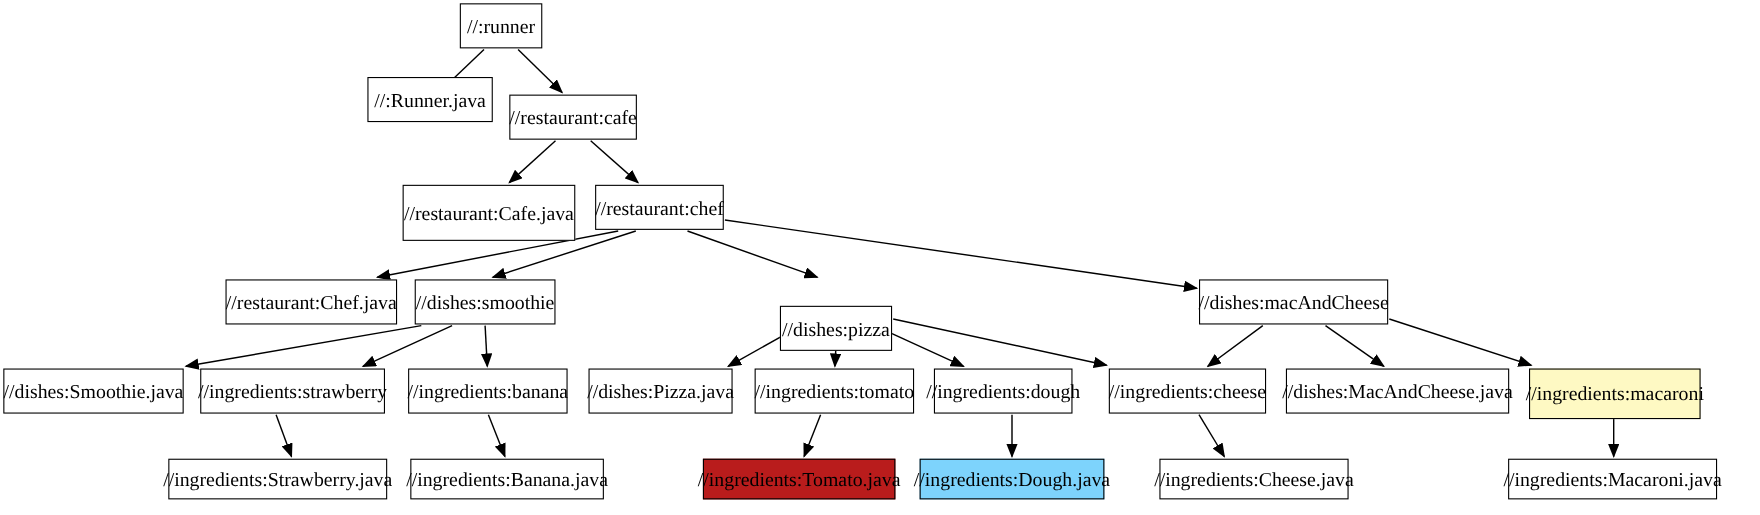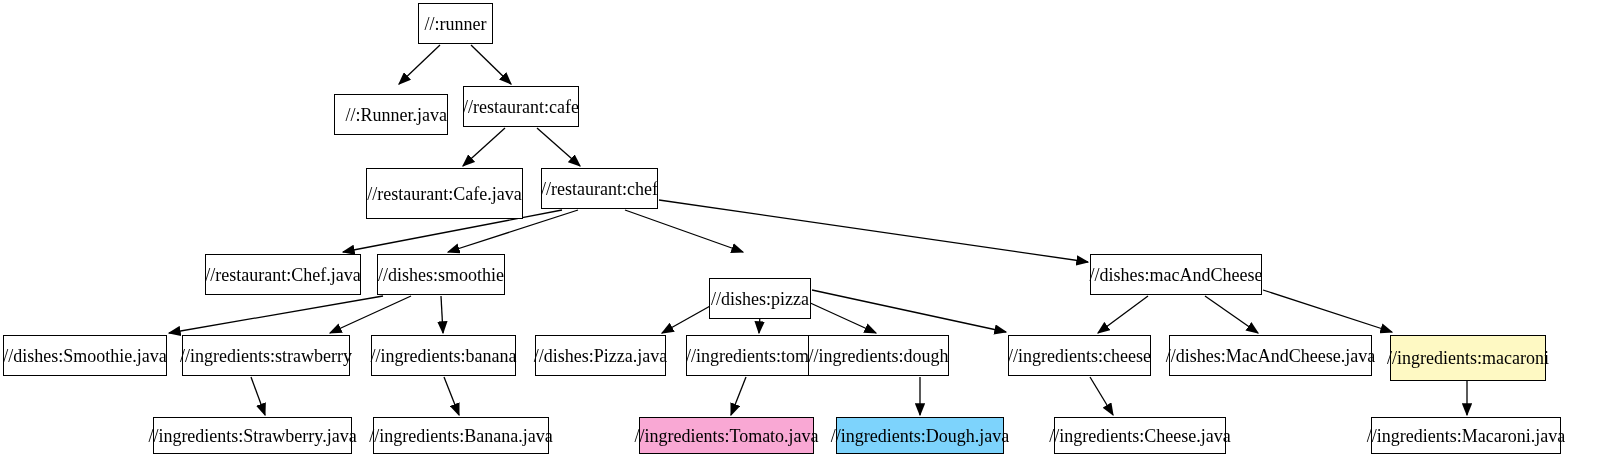--- a/index.html
+++ b/index.html
@@ -77,21 +77,21 @@
         <line x1="746" y1="377" x2="731" y2="415" stroke="#000000" stroke-width="1.3" marker-end="url(#arrowhead)"></line>
         <line x1="920" y1="377" x2="920" y2="415" stroke="#000000" stroke-width="1.3" marker-end="url(#arrowhead)"></line>
         <line x1="1090" y1="377" x2="1113" y2="415" stroke="#000000" stroke-width="1.3" marker-end="url(#arrowhead)"></line>
         <line x1="1467" y1="377" x2="1467" y2="415" stroke="#000000" stroke-width="1.3" marker-end="url(#arrowhead)"></line>
       </g>
   </svg>
   <div id="nodes-group">
       <div class="node" style="left: 418px; top: 3px; width: 75px; height: 41px; border-color: rgb(0, 0, 0); background: rgb(255, 255, 255);">
         <span class="node-label">//:runner</span>
       </div>
-      <div class="node" style="left: 334px; top: 94px; width: 114px; height: 41px; border-color: rgb(0, 0, 0); background: rgb(255, 255, 255); justify-content: flex-end;">
+      <div class="node" style="left: 334px; top: 70px; width: 114px; height: 41px; border-color: rgb(0, 0, 0); background: rgb(255, 255, 255);">
         <span class="node-label">//:Runner.java</span>
       </div>
       <div class="node" style="left: 463px; top: 86px; width: 116px; height: 41px; border-color: rgb(0, 0, 0); background: rgb(255, 255, 255);">
         <span class="node-label">//restaurant:cafe</span>
       </div>
       <div class="node" style="left: 366px; top: 168px; width: 157px; height: 51px; border-color: rgb(0, 0, 0); background: rgb(255, 255, 255);">
         <span class="node-label">//restaurant:Cafe.java</span>
       </div>
       <div class="node" style="left: 541px; top: 168px; width: 117px; height: 41px; border-color: rgb(0, 0, 0); background: rgb(255, 255, 255);">
         <span class="node-label">//restaurant:chef</span>
@@ -116,39 +116,39 @@
       </div>
       <div class="node" style="left: 371px; top: 335px; width: 145px; height: 41px; border-color: rgb(0, 0, 0); background: rgb(255, 255, 255);">
         <span class="node-label">//ingredients:banana</span>
       </div>
       <div class="node" style="left: 535px; top: 335px; width: 131px; height: 41px; border-color: rgb(0, 0, 0); background: rgb(255, 255, 255);">
         <span class="node-label">//dishes:Pizza.java</span>
       </div>
       <div class="node" style="left: 686px; top: 335px; width: 145px; height: 41px; border-color: rgb(0, 0, 0); background: rgb(255, 255, 255);">
         <span class="node-label">//ingredients:tomato</span>
       </div>
-      <div class="node" style="left: 808px; top: 335px; width: 141px; height: 41px; border-color: rgb(0, 0, 0); background: rgb(255, 255, 255);">
+      <div class="node" style="left: 849px; top: 335px; width: 126px; height: 41px; border-color: rgb(0, 0, 0); background: rgb(255, 255, 255);">
         <span class="node-label">//ingredients:dough</span>
       </div>
       <div class="node" style="left: 1008px; top: 335px; width: 143px; height: 41px; border-color: rgb(0, 0, 0); background: rgb(255, 255, 255);">
         <span class="node-label">//ingredients:cheese</span>
       </div>
       <div class="node" style="left: 1169px; top: 335px; width: 203px; height: 41px; border-color: rgb(0, 0, 0); background: rgb(255, 255, 255);">
         <span class="node-label">//dishes:MacAndCheese.java</span>
       </div>
       <div class="node" style="left: 1390px; top: 335px; width: 156px; height: 46px; border-color: rgb(0, 0, 0); background: #fef9c3;">
         <span class="node-label">//ingredients:macaroni</span>
       </div>
       <div class="node" style="left: 153px; top: 417px; width: 199px; height: 37px; border-color: rgb(0, 0, 0); background: rgb(255, 255, 255);">
         <span class="node-label">//ingredients:Strawberry.java</span>
       </div>
       <div class="node" style="left: 373px; top: 417px; width: 176px; height: 37px; border-color: rgb(0, 0, 0); background: rgb(255, 255, 255);">
         <span class="node-label">//ingredients:Banana.java</span>
       </div>
-      <div class="node" style="left: 639px; top: 417px; width: 175px; height: 37px; border-color: rgb(0, 0, 0); background: #f9a8d4;">
+      <div class="node" style="left: 639px; top: 417px; width: 175px; height: 37px; border-color: rgb(0, 0, 0); background: #b91c1c;">
         <span class="node-label">//ingredients:Tomato.java</span>
       </div>
       <div class="node" style="left: 836px; top: 417px; width: 168px; height: 37px; border-color: rgb(0, 0, 0); background: #7dd3fc;">
         <span class="node-label">//ingredients:Dough.java</span>
       </div>
       <div class="node" style="left: 1029px; top: 417px; width: 172px; height: 37px; border-color: rgb(0, 0, 0); background: rgb(255, 255, 255); margin-left: 25px;">
         <span class="node-label">//ingredients:Cheese.java</span>
       </div>
       <div class="node" style="left: 1371px; top: 417px; width: 190px; height: 37px; border-color: rgb(0, 0, 0); background: rgb(255, 255, 255);">
         <span class="node-label">//ingredients:Macaroni.java</span>

